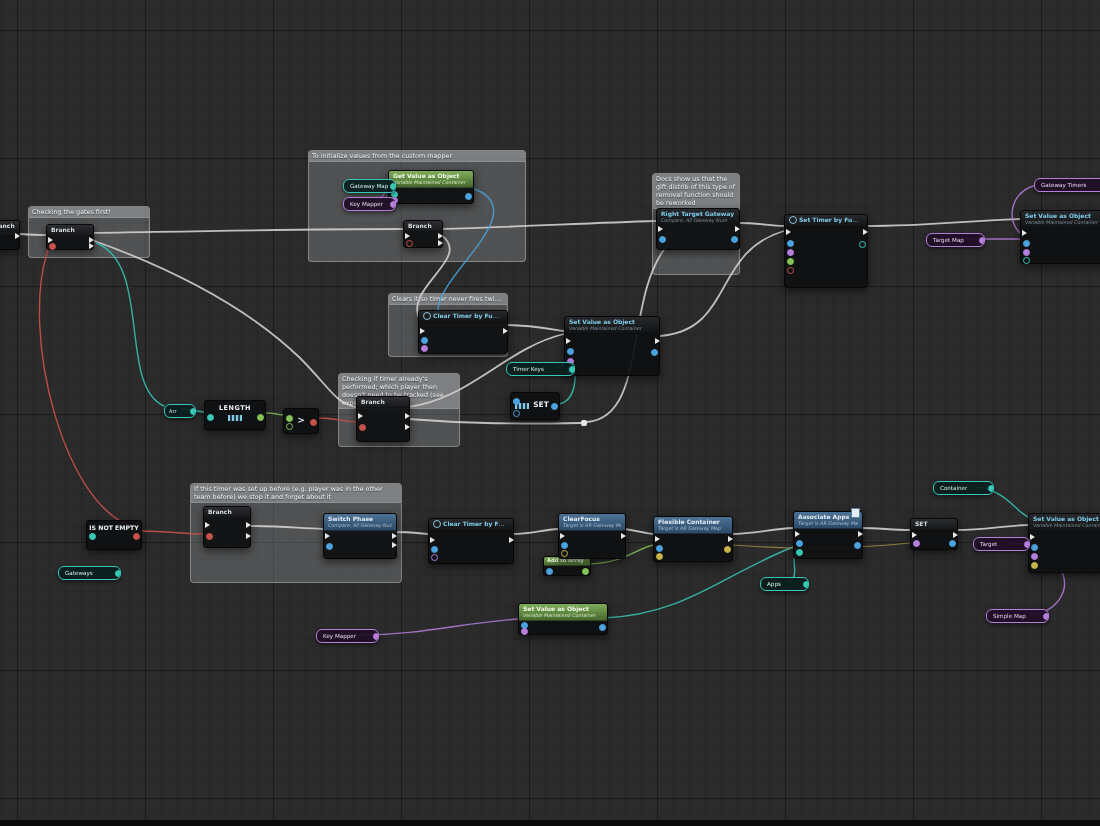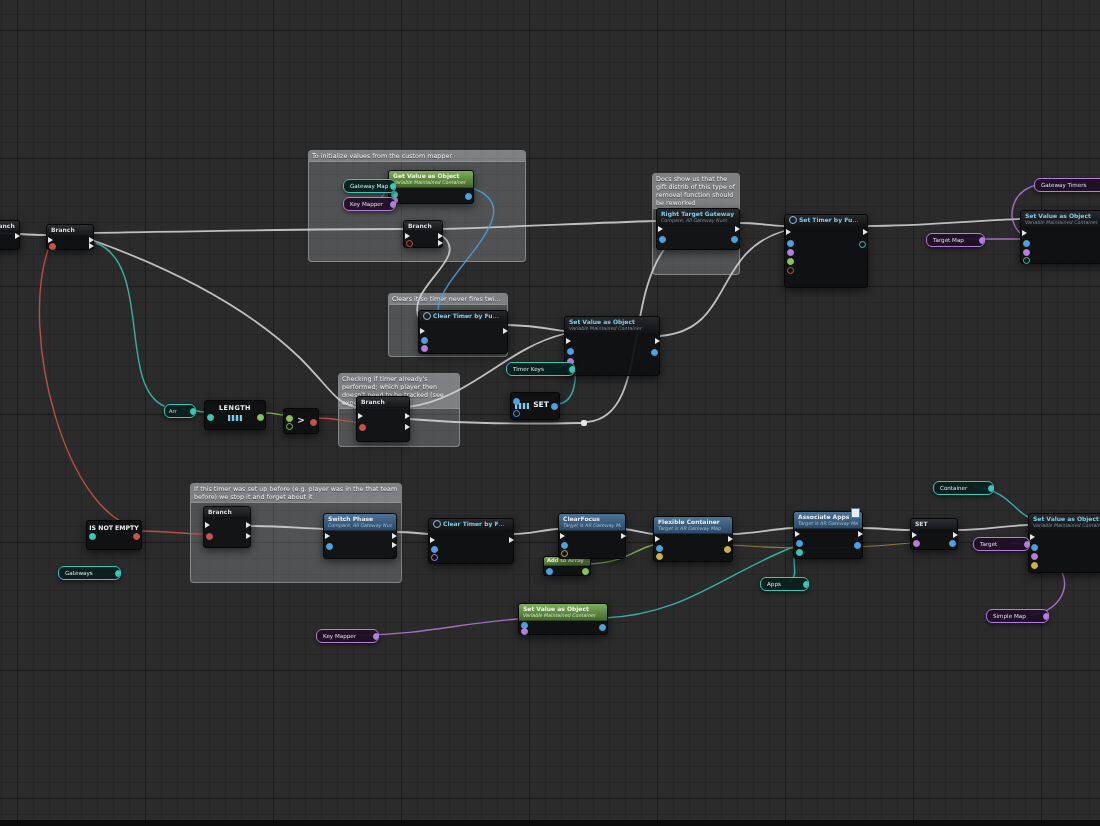--- a/index.html
+++ b/index.html
@@ -45,34 +45,37 @@
   .badge{position:absolute;right:2px;top:-4px;width:7px;height:8px;background:#e8eef5;border:1px solid #5a7fa0;z-index:5}
   .reroute{position:absolute;width:6px;height:6px;background:#e6e6e6;border-radius:2px;z-index:4}
   .edge{position:absolute;left:0;top:820px;width:1100px;height:6px;background:#0a0a0a;z-index:6}
   svg.wires{position:absolute;left:0;top:0;z-index:2;pointer-events:none}
 </style>
 </head>
 <body>
 
 <div id="canvas">
 
+  <div class="comment" style="left:28px;top:206px;width:120px;height:50px">
+    <div class="ct">Checking the gates first!</div>
+    </div>
   <div class="comment" style="left:308px;top:150px;width:216px;height:110px">
     <div class="ct">To initialize values from the custom mapper</div>
     </div>
   <div class="comment" style="left:388px;top:293px;width:118px;height:62px">
     <div class="ct">Clears it so timer never fires twice in a row</div>
     </div>
   <div class="comment wrap" style="left:338px;top:373px;width:120px;height:72px">
     <div class="ct">Checking if timer already's performed; which player then doesn't need to be tracked (see expected flow chart)</div>
     </div>
   <div class="comment wrap" style="left:652px;top:173px;width:86px;height:100px">
     <div class="ct">Docs show us that the gift distrib of this type of removal function should be reworked</div>
     </div>
   <div class="comment wrap" style="left:190px;top:483px;width:210px;height:98px">
-    <div class="ct">If this timer was set up before (e.g. player was in the that team before) we stop it and forget about it</div>
+    <div class="ct">If this timer was set up before (e.g. player was in the other team before) we stop it and forget about it</div>
     </div>
 
   <svg class="wires" width="1100" height="826" viewBox="0 0 1100 826">
     <g fill="none" stroke="#d4d4d4" stroke-width="1.8" opacity="0.88" stroke-linecap="round">
       <path d="M-6 233 C14 233 26 235 46 235"></path>
       <path d="M92 233 C210 231 300 229 403 229"></path>
       <path d="M441 229 C520 227 585 223 656 221"></path>
       <path d="M738 223 C756 223 766 225 784 226"></path>
       <path d="M866 226 C930 226 960 221 1020 219"></path>
       <path d="M92 240 C170 268 245 305 300 358 C330 388 336 404 356 407"></path>

